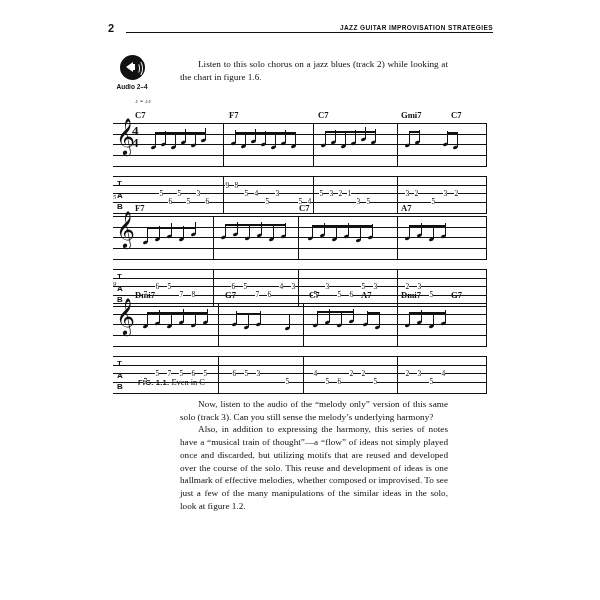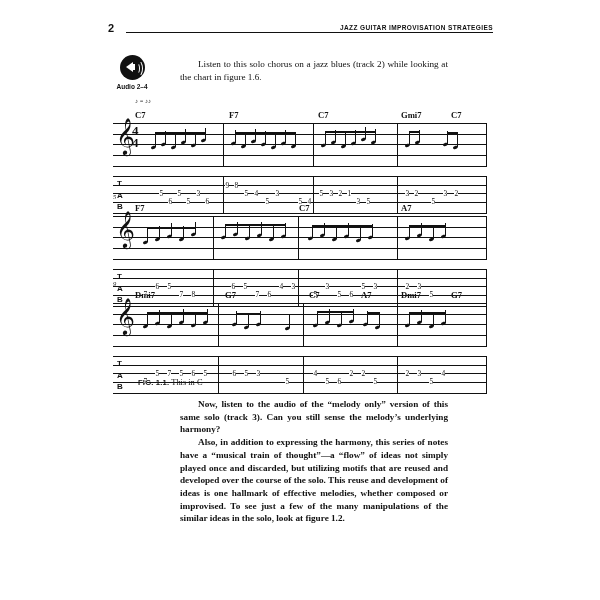--- a/index.html
+++ b/index.html
@@ -37,21 +37,21 @@
   .audio-label{font-family:"Liberation Sans",sans-serif;font-weight:bold;font-size:6.5px;
                margin-top:3px;color:#111;}
 
   
   .para{position:absolute;font-size:9.2px;line-height:12.6px;text-align:justify;color:#111;}
   .intro{left:180px;top:58px;width:268px;}
   .indent{text-indent:18px;}
 
   .bodyblock{position:absolute;left:180px;top:398px;width:268px;font-size:9.2px;
              line-height:12.7px;text-align:justify;}
-  .bodyblock p{margin:0;text-indent:18px;font-weight:bold;}
+  .bodyblock p{margin:0;text-indent:18px;}
 
   
   .figcap{position:absolute;left:138px;top:378px;font-size:8.4px;color:#111;}
   .figcap b{font-family:"Liberation Sans",sans-serif;font-size:7.6px;letter-spacing:.2px;}
 
   
   .system{position:absolute;left:113px;width:374px;}
   .sys1{top:110px;}
   .sys2{top:203px;}
   .sys3{top:290px;}
@@ -395,21 +395,21 @@
       <span class="tn" style="left:260px;top:21px">5</span>
       <span class="tn" style="left:292px;top:13px">2</span>
       <span class="tn" style="left:304px;top:13px">3</span>
       <span class="tn" style="left:316px;top:21px">5</span>
       <span class="tn" style="left:328px;top:13px">4</span>
     </div>
   </div>
 
   <div class="figcap">
     <b>FIG. 1.1.</b>
-    <span>This in C</span>
+    <span>Even in C</span>
   </div>
 
   <div class="bodyblock">
     <p>Now, listen to the audio of the “melody only” version of this same solo (track 3). Can you still sense the melody’s underlying harmony?</p>
     <p>Also, in addition to expressing the harmony, this series of notes have a “musical train of thought”—a “flow” of ideas not simply played once and discarded, but utilizing motifs that are reused and developed over the course of the solo. This reuse and development of ideas is one hallmark of effective melodies, whether composed or improvised. To see just a few of the many manipulations of the similar ideas in the solo, look at figure 1.2.</p>
   </div>
 
 </div>
 
 </body></html>

